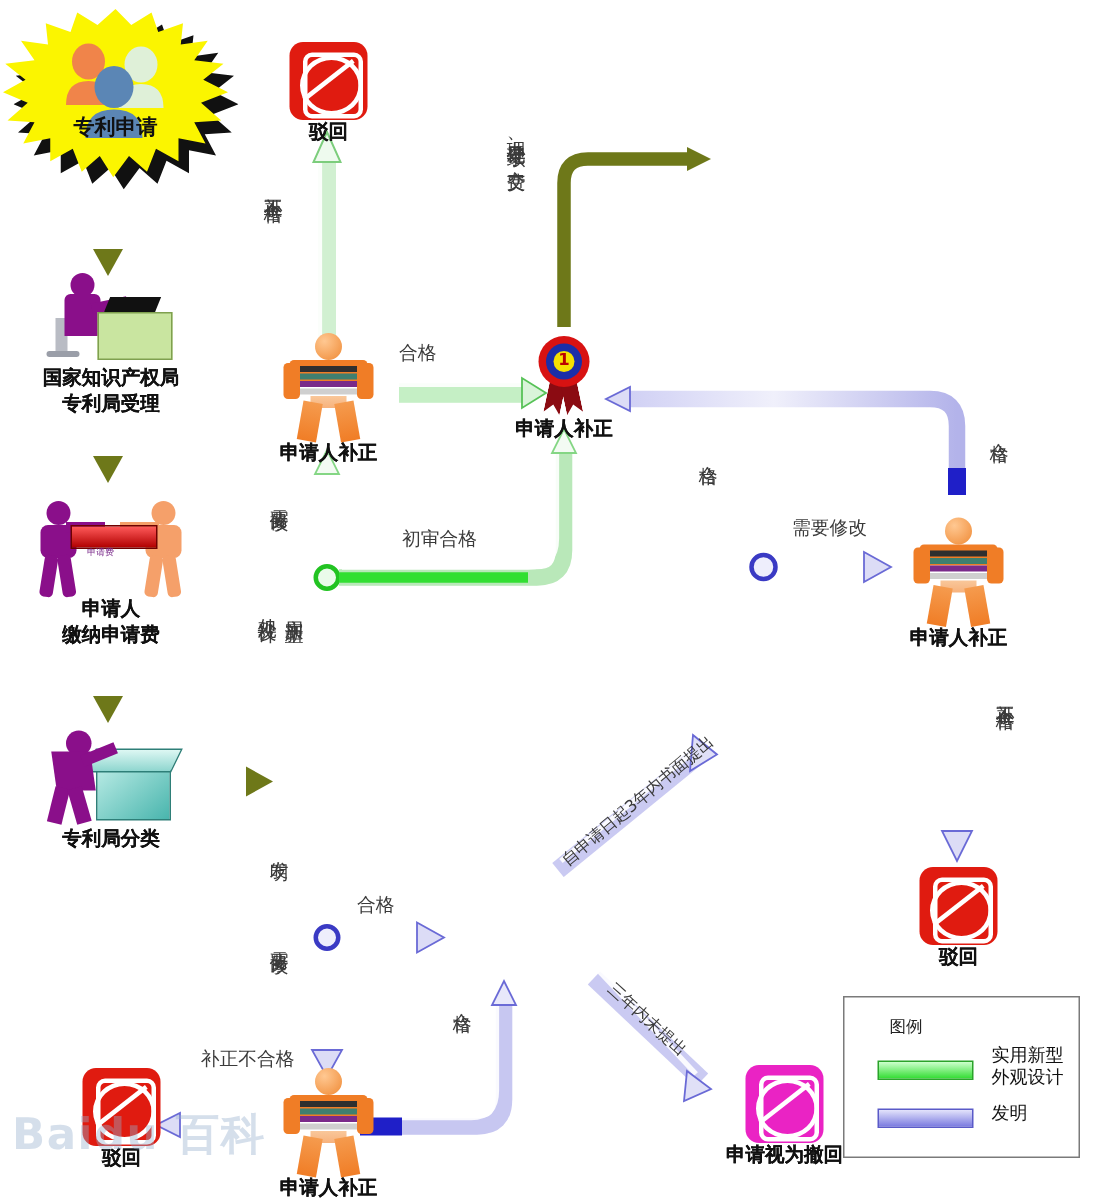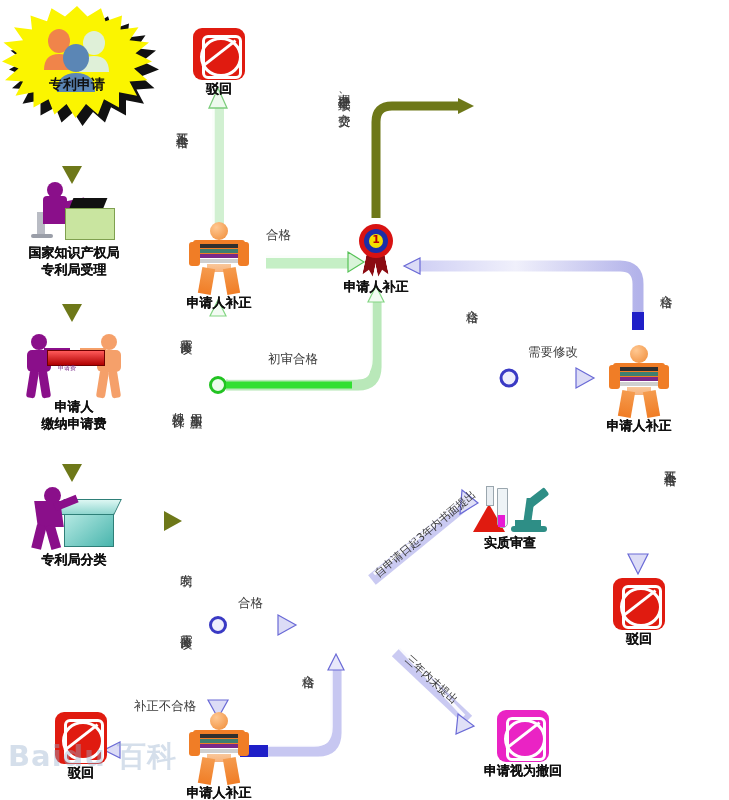--- a/index.html
+++ b/index.html
@@ -447,35 +447,20 @@
 
   <div class="node" style="left:612px;top:578px;width:54px;">
     <div class="badge-red">
       <div class="ring"></div>
         <div class="circ"></div>
         <div class="slash"></div>
     </div>
     <div class="cap">驳回</div>
   </div>
 
-  <div class="node" style="left:466px;top:478px;width:88px;">
-    <div class="lab teal">
-      <div class="flask"></div>
-        <div class="neck"></div>
-      <div class="tube"></div>
-        <div class="tubef"></div>
-      <div class="scope">
-          <div class="base"></div>
-          <div class="stg"></div>
-          <div class="arm"></div>
-          <div class="eye"></div>
-        </div>
-    </div>
-    <div class="cap">实质审查</div>
-  </div>
 
 
   <div class="node" style="left:468px;top:710px;width:110px;">
     <div class="badge-red badge-mag">
       <div class="ring"></div>
         <div class="circ"></div>
         <div class="slash"></div>
     </div>
     <div class="cap">申请视为撤回</div>
   </div>
@@ -523,16 +508,26 @@
 
   <div class="vtext" style="left:180px;top:565px;">发明</div>
   <div class="htext" style="left:238px;top:596px;">合格</div>
   <div class="vtext" style="left:180px;top:625px;">需要修改</div>
   <div class="htext" style="left:132px;top:699px;width:66px;white-space:normal;text-align:center;">补正不合格</div>
   <div class="vtext" style="left:302px;top:665px;">合格</div>
 
   <div class="rtext" style="left:372px;top:570px;transform:rotate(-40deg);width:130px;white-space:normal;line-height:1.2;">自申请日起3年内书面提出</div>
   <div class="rtext" style="left:412px;top:652px;transform:rotate(42deg);">三年内未提出</div>
 
+  <div class="legend" style="left:562px;top:664px;width:156px;height:106px;">
+    <div class="ttl" style="left:30px;top:12px;">图例</div>
+    <div class="sw green" style="left:22px;top:42px;"></div>
+    <div class="lb" style="left:98px;top:31px;">
+      <div>实用新型</div>
+      <div>外观设计</div>
+    </div>
+    <div class="sw blue" style="left:22px;top:74px;"></div>
+    <div class="lb" style="left:98px;top:70px;">发明</div>
+  </div>
 
   <div class="wm">Baidu 百科</div>
 
 </div>
 
 </body></html>

